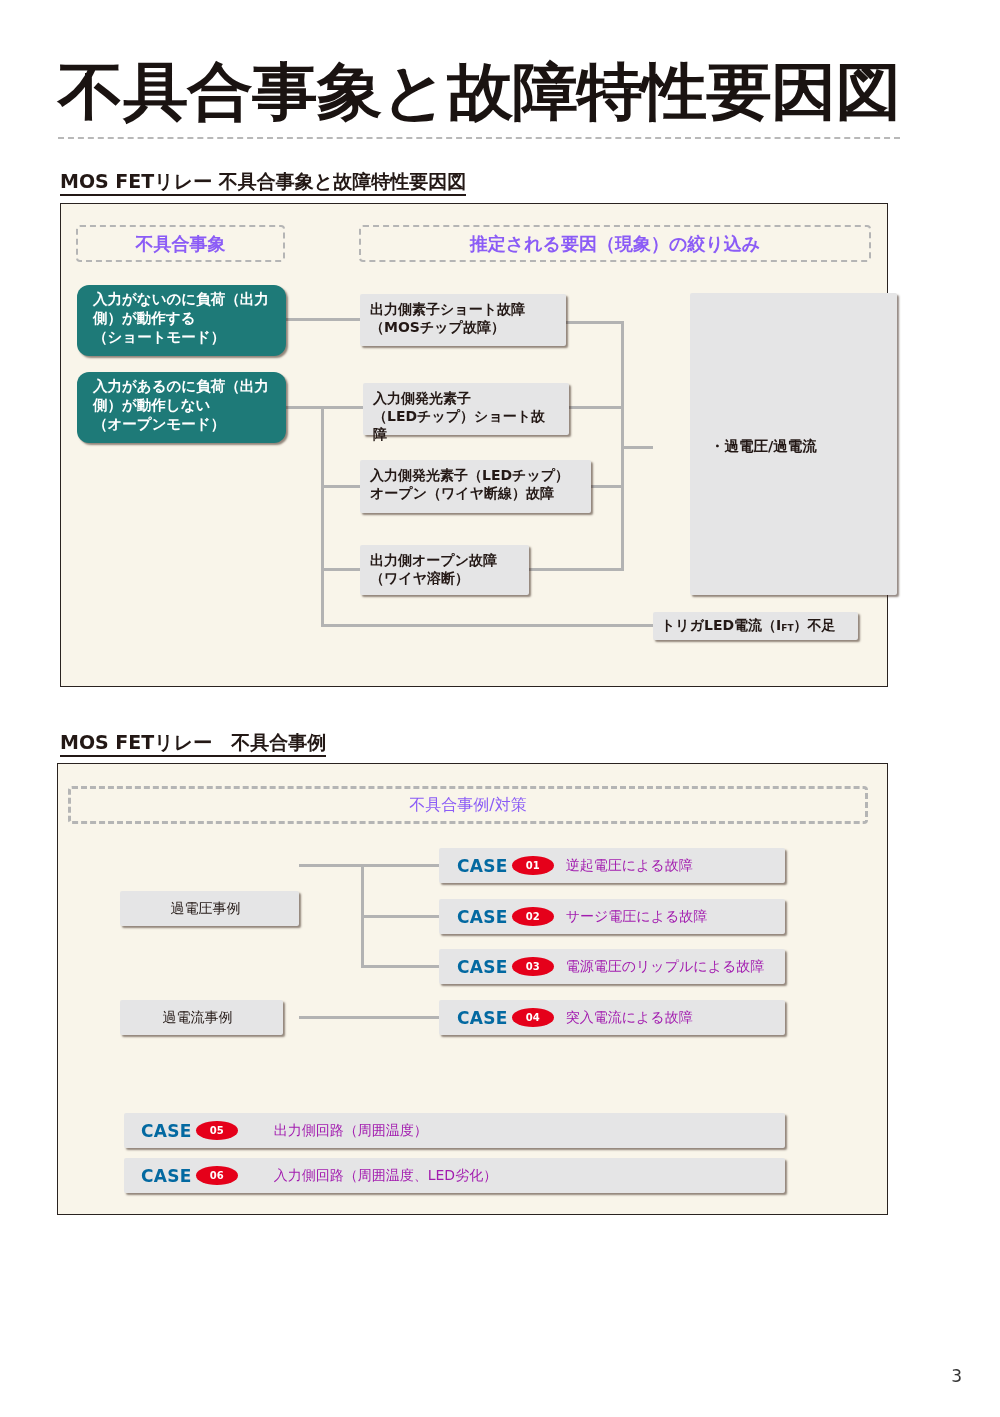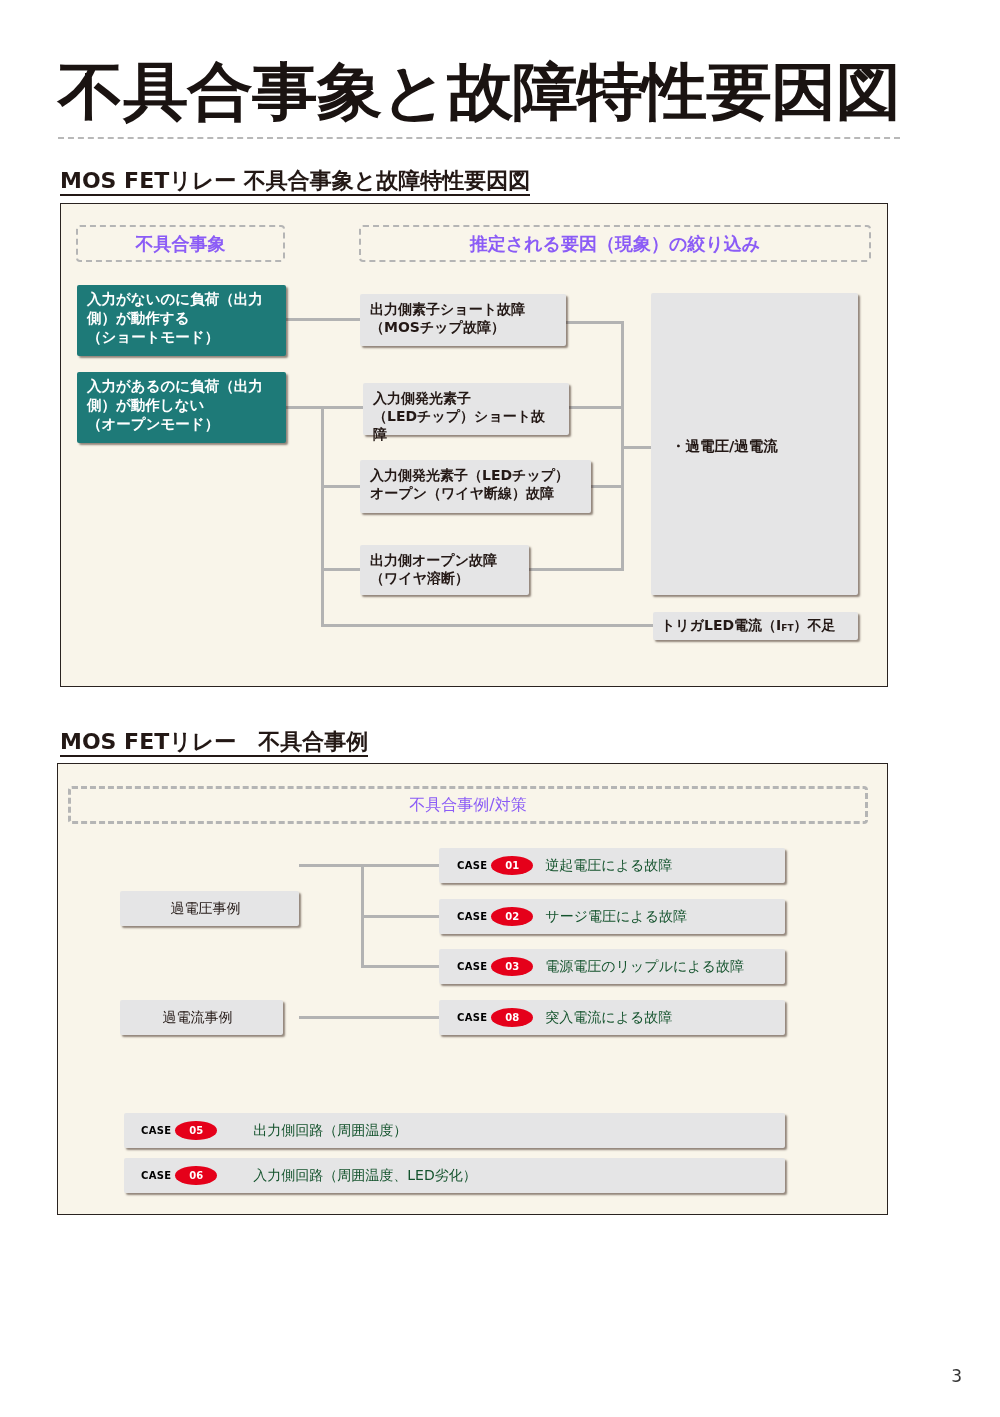--- a/index.html
+++ b/index.html
@@ -1,29 +1,29 @@
 <!DOCTYPE html>
 <html><head>
 <meta charset="utf-8">
 <style>
   html, body { margin:0; padding:0; }
   body { width:1000px; height:1417px; background:#ffffff; position:relative; font-family:"DejaVu Sans", sans-serif; color:#231815; overflow:hidden; }
   .abs { position:absolute; }
   .page-title { left:58px; top:52px; font-size:62px; font-weight:bold; letter-spacing:-1px; color:#1a1311; line-height:80px; white-space:nowrap; transform:scaleX(1.06); transform-origin:left center; }
   .title-rule { left:58px; top:137px; width:842px; border-top:2px dashed #b8b8b8; height:0; }
-  .section-title { font-size:22px; font-weight:bold; border-bottom:2px solid #231815; line-height:22px; padding-bottom:2px; white-space:nowrap; color:#231815;text-align:center; }
+  .section-title { font-size:19px; font-weight:bold; border-bottom:2px solid #231815; line-height:22px; padding-bottom:2px; white-space:nowrap; color:#231815;text-align:center; }
   .panel { background:#f9f5ea; border:1.5px solid #2a2320; box-sizing:border-box; }
   .dash-header { border:2px dashed #b5b5b5; border-radius:4px; box-sizing:border-box; display:flex; align-items:center; justify-content:center; font-weight:bold; font-size:18px; color:#8b5cf6; }
-  .teal-box { background:#1e7a78; color:#fff; font-weight:bold; font-size:14.5px; line-height:19px; padding:5px 10px; box-sizing:border-box; border-radius:2px; box-shadow:2px 2px 2px rgba(60,40,30,0.55); white-space:pre-line; }
+  .teal-box { background:#1e7a78; color:#fff; font-weight:bold; font-size:14.5px; line-height:19px; padding:5px 16px; box-sizing:border-box; border-radius:12px; box-shadow:2px 2px 2px rgba(60,40,30,0.55); white-space:pre-line; }
   .grey-box { background:#e5e5e6; color:#231815; font-weight:bold; font-size:14px; line-height:18px; padding:6px 10px; box-sizing:border-box; border-radius:2px; box-shadow:2px 2px 2px rgba(60,40,30,0.55); white-space:pre-line; }
   .grey-plain { background:#e5e5e6; color:#231815; font-size:14px; box-sizing:border-box; border-radius:2px; box-shadow:2px 2px 2px rgba(60,40,30,0.55); display:flex; align-items:center; }
   .line { background:#b3b3b3; }
-  .case-label { color:#000000; font-weight:bold; font-size:10px; letter-spacing:0.3px; }
+  .case-label { color:#0369a1; font-weight:bold; font-size:17px; letter-spacing:0.3px; }
   .case-num { display:inline-flex; align-items:center; justify-content:center; width:42px; height:19px; border-radius:50%; background:#e5001a; color:#fff; font-size:10px; font-weight:bold; margin-left:4px; vertical-align:middle; }
-  .case-text { font-size:14px; color:#14532d; margin-left:12px; }
+  .case-text { font-size:14px; color:#a21caf; margin-left:12px; }
   .page-number { right:38px; top:1366px; font-size:17px; color:#333; }
   sub.small { font-size:9px; vertical-align:baseline; position:relative; top:1px; }
 </style>
 </head>
 <body>
 
 <div class="abs page-title">不具合事象と故障特性要因図</div>
 <div class="abs title-rule"></div>
 
 <div class="abs section-title" style="left:60px;top:170px;">MOS FETリレー 不具合事象と故障特性要因図</div>
@@ -55,21 +55,21 @@
 
 <div class="abs grey-box" style="left:360px;top:294px;width:206px;height:52px;">出力側素子ショート故障
 （MOSチップ故障）</div>
 <div class="abs grey-box" style="left:363px;top:383px;width:206px;height:52px;">入力側発光素子
 （LEDチップ）ショート故障</div>
 <div class="abs grey-box" style="left:360px;top:460px;width:231px;height:53px;">入力側発光素子（LEDチップ）
 オープン（ワイヤ断線）故障</div>
 <div class="abs grey-box" style="left:360px;top:545px;width:169px;height:50px;">出力側オープン故障
 （ワイヤ溶断）</div>
 
-<div class="abs grey-box" style="left:651px;top:293px;width:207px;height:302px;padding:0;">
+<div class="abs grey-box" style="left:690px;top:293px;width:207px;height:302px;padding:0;">
   <div style="position:absolute;left:20px;top:144px;font-size:14.5px;">・過電圧/過電流</div>
 </div>
 
 <div class="abs grey-box" style="left:653px;top:612px;width:205px;height:28px;padding:4px 8px;white-space:nowrap;">
   <span>トリガLED電流（I</span><sub class="small">FT</sub><span>）不足</span>
 </div>
 
 <div class="abs section-title" style="left:60px;top:731px;">MOS FETリレー　不具合事例</div>
 
 <div class="abs panel" style="left:57px;top:763px;width:831px;height:452px;"></div>
@@ -95,21 +95,21 @@
     <span class="case-num">02</span>
     <span class="case-text">サージ電圧による故障</span>
 </div>
 <div class="abs grey-plain" style="left:439px;top:949px;width:346px;height:35px;padding-left:18px;">
   <span class="case-label">CASE</span>
     <span class="case-num">03</span>
     <span class="case-text">電源電圧のリップルによる故障</span>
 </div>
 <div class="abs grey-plain" style="left:439px;top:1000px;width:346px;height:35px;padding-left:18px;">
   <span class="case-label">CASE</span>
-    <span class="case-num">08</span>
+    <span class="case-num">04</span>
     <span class="case-text">突入電流による故障</span>
 </div>
 
 <div class="abs grey-plain" style="left:124px;top:1113px;width:661px;height:35px;padding-left:17px;">
   <span class="case-label">CASE</span>
     <span class="case-num">05</span>
     <span class="case-text" style="margin-left:36px;">出力側回路（周囲温度）</span>
 </div>
 <div class="abs grey-plain" style="left:124px;top:1158px;width:661px;height:35px;padding-left:17px;">
   <span class="case-label">CASE</span>

